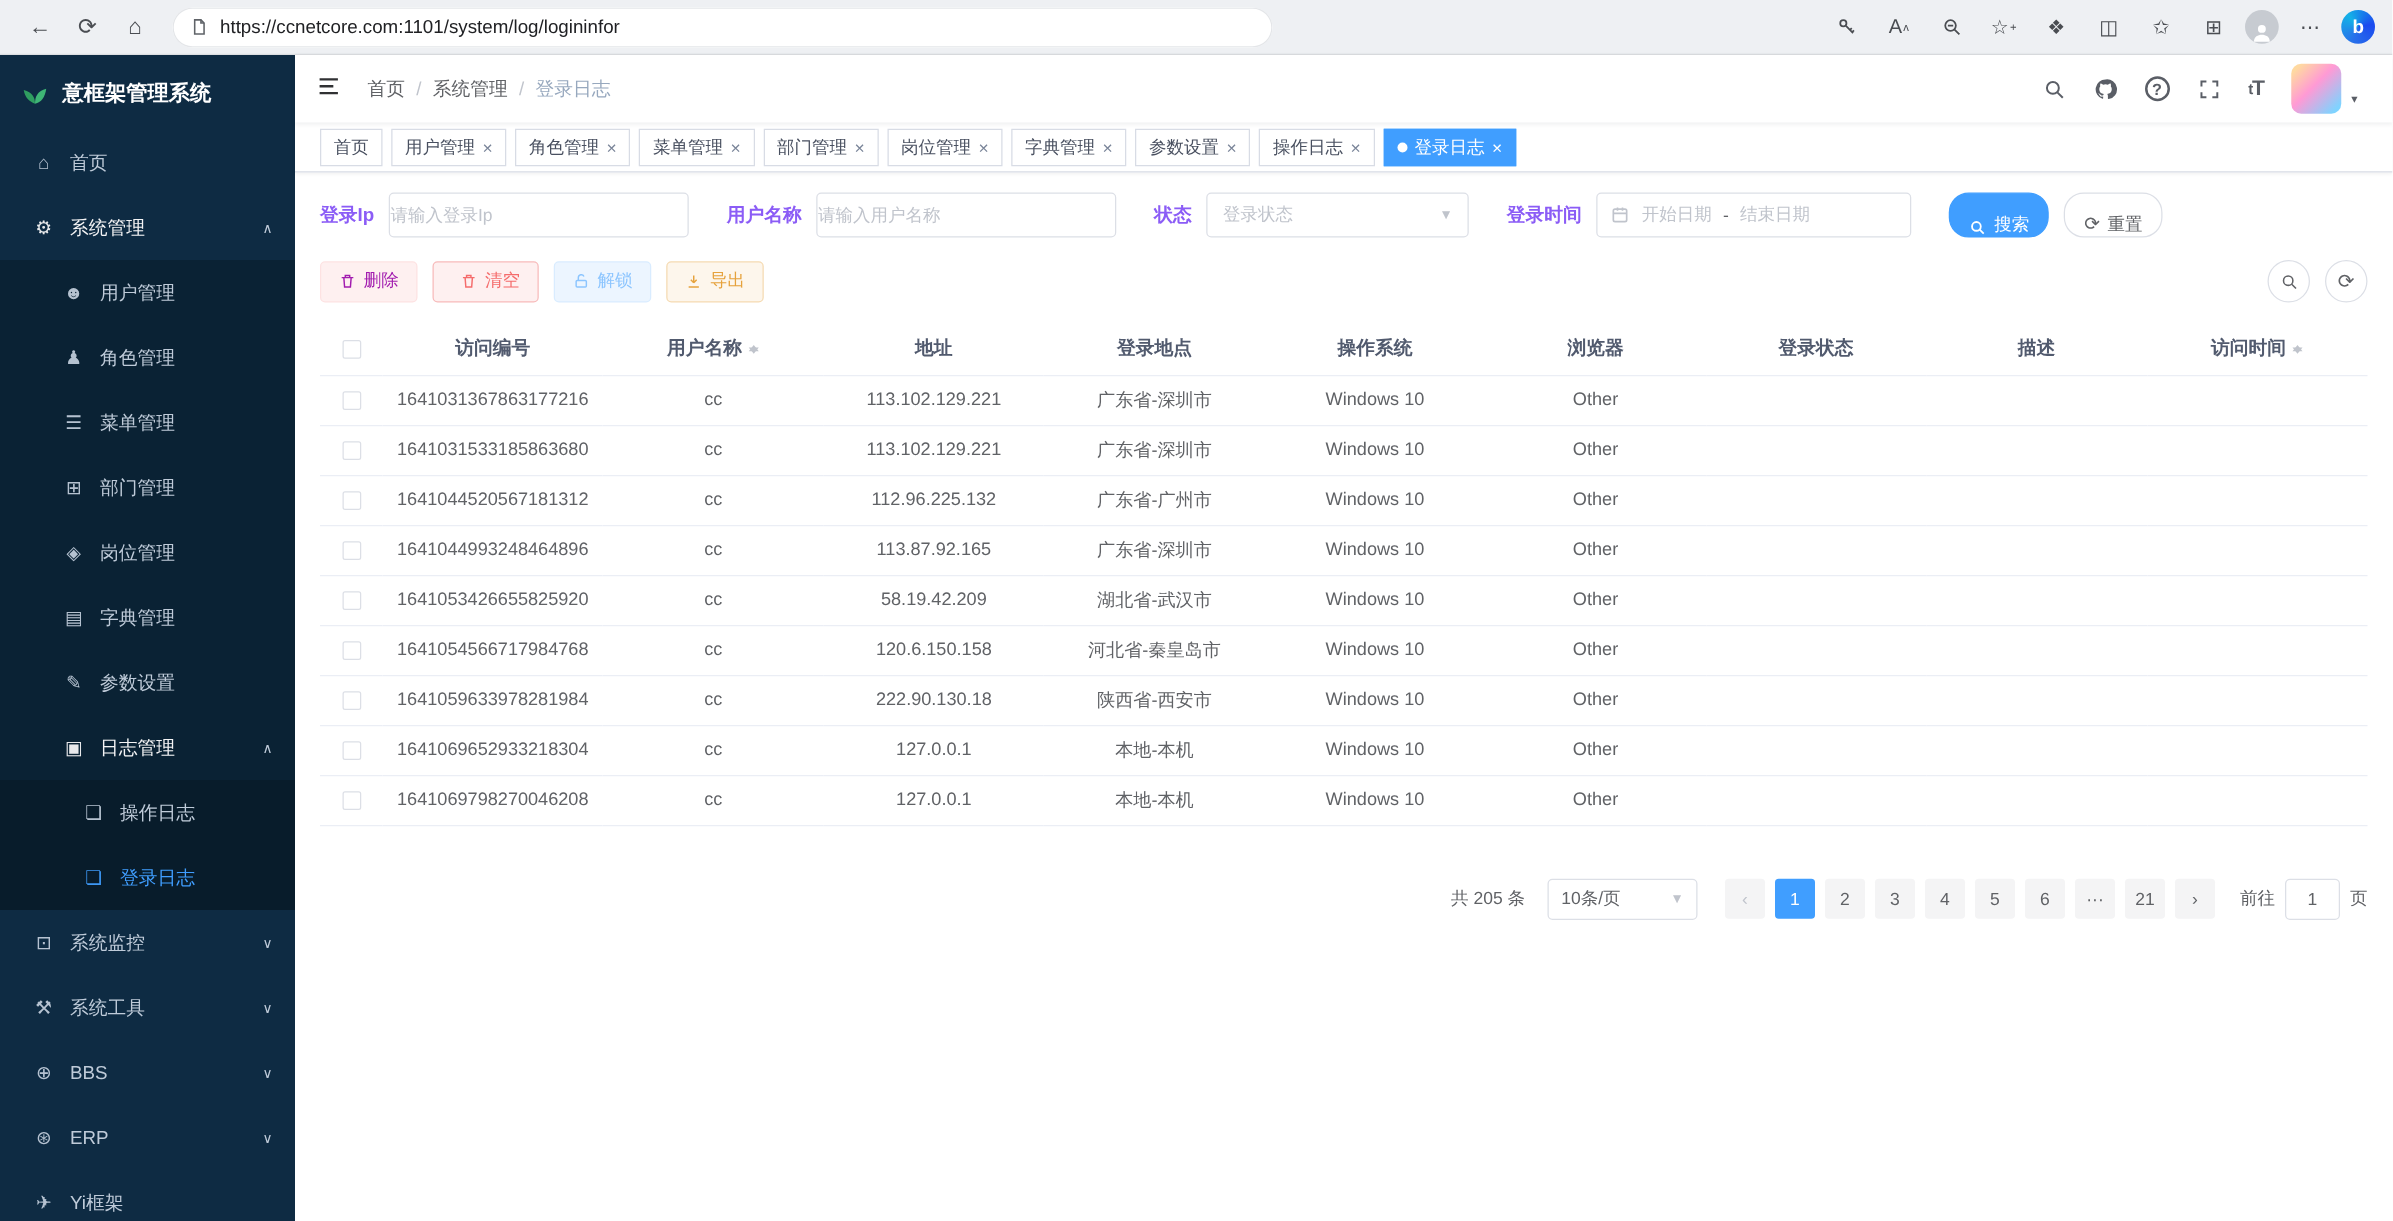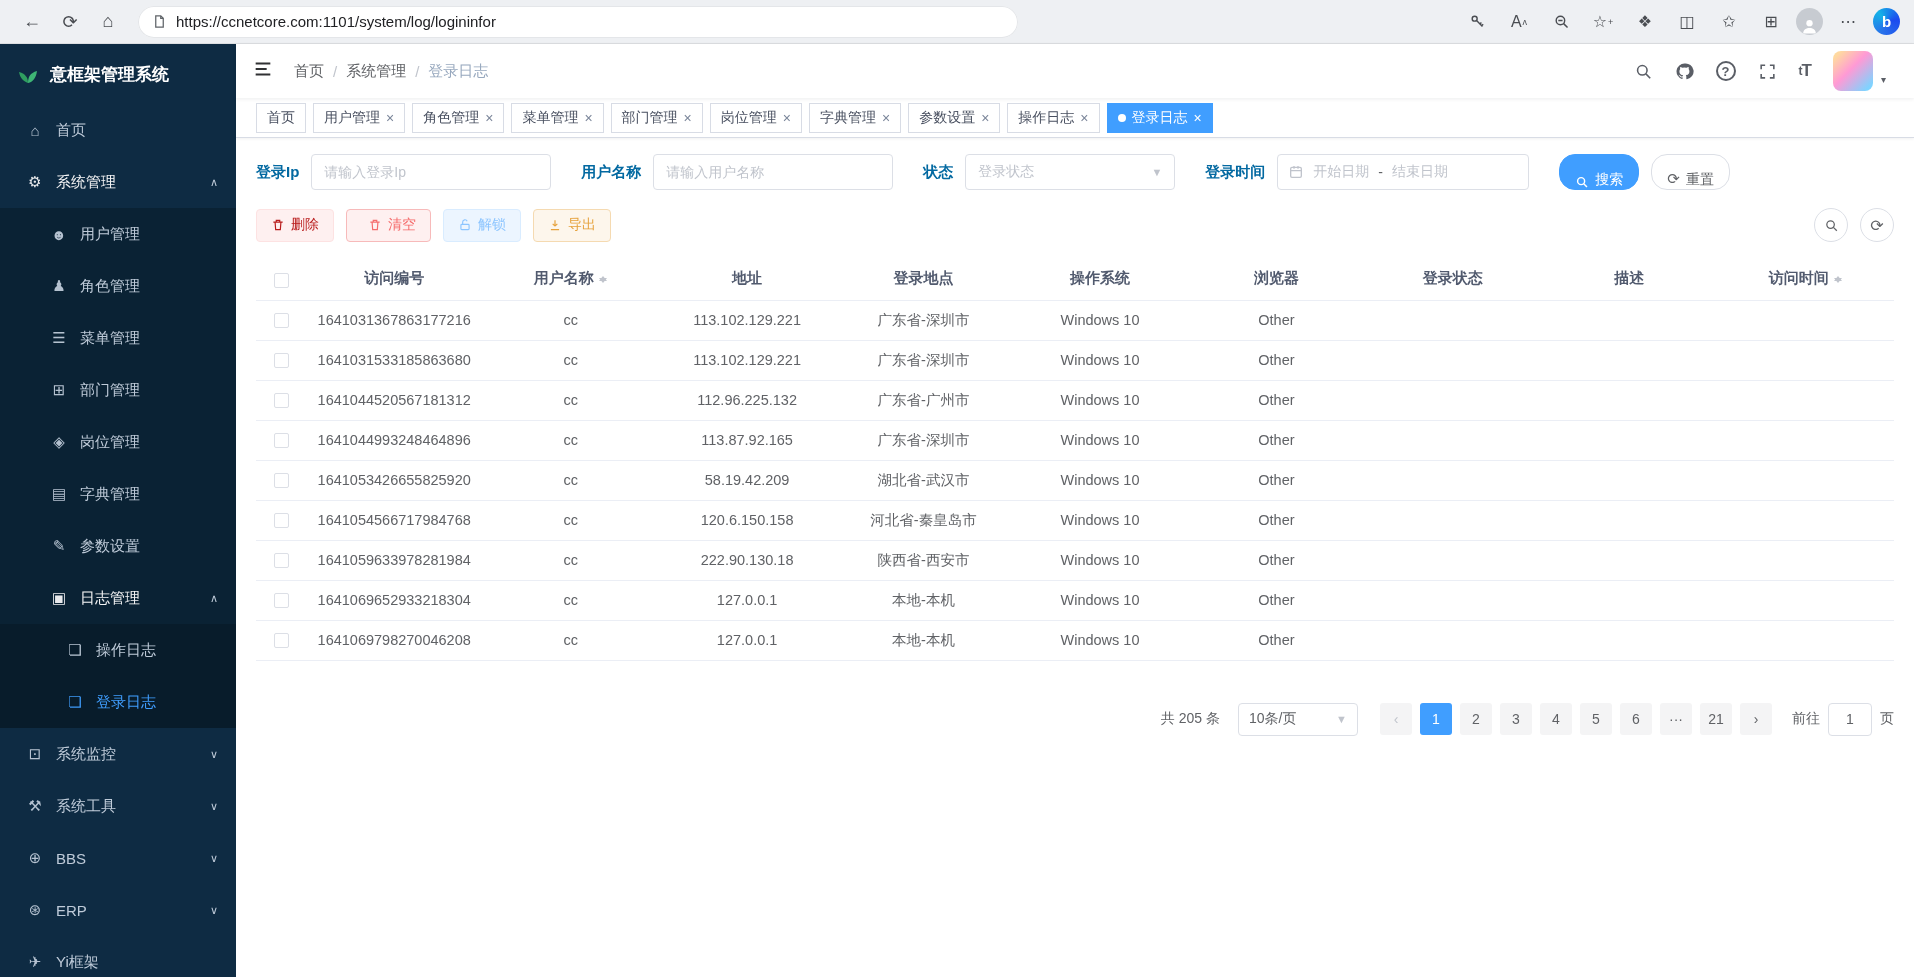--- a/index.html
+++ b/index.html
@@ -79,44 +79,44 @@
   .tag-x { margin-left:6px; font-size:14px; color:#7a8599; line-height:1; cursor:pointer; }
   .tag.active { background:#409eff; border-color:#409eff; color:#fff; }
   .tag.active::before { content:""; width:8px; height:8px; border-radius:50%; background:#fff; margin-right:6px; }
   .tag.active .tag-x { color:#fff; }
 
   
   .content { flex:1; padding:16px 20px 0 20px; background:#fff; min-width:0; }
 
   .filters { display:flex; align-items:center; font-size:14px; flex-wrap:nowrap; }
   .f-group { display:flex; align-items:center; margin-right:30px; }
-  .f-label { font-weight:700; color:#0369a1; font-size:15px; margin-right:12px; white-space:nowrap; }
+  .f-label { font-weight:700; color:#8b5cf6; font-size:15px; margin-right:12px; white-space:nowrap; }
   .f-input { width:240px; height:36px; border:1px solid #dcdfe6; border-radius:4px;
-    padding:0 12px; font-size:14px; color:#606266; outline:none; font-family:inherit; }
+    padding:0 0; font-size:14px; color:#606266; outline:none; font-family:inherit; }
   .f-input::placeholder { color:#c0c4cc; }
   .f-select { width:210px; height:36px; border:1px solid #dcdfe6; border-radius:4px;
     display:flex; align-items:center; justify-content:space-between; padding:0 12px;
     color:#c0c4cc; cursor:pointer; }
   .f-select .caret, .p-size .caret { color:#c0c4cc; font-size:11px; }
   .f-date { width:252px; height:36px; border:1px solid #dcdfe6; border-radius:4px;
     display:flex; align-items:center; padding:0 10px; gap:9px; color:#c0c4cc; cursor:pointer; }
   .f-date svg { width:16px; height:16px; color:#c0c4cc; flex:none; }
   .f-date .dsep { color:#606266; }
   .btn { height:36px; border-radius:16px; padding:0 15px; font-size:14px; display:inline-flex;
     align-items:flex-end; gap:6px; cursor:pointer; font-family:Liberation Mono, monospace; }
   .btn svg { width:14px; height:14px; }
   .btn-search { background:#409eff; border:1px solid #409eff; color:#fff; margin-right:12px; }
   .btn-reset { background:#fff; border:1px solid #dcdfe6; color:#606266; }
   .btn-reset .rfr { font-size:15px; color:#606266; }
 
   .ops { display:flex; align-items:center; margin-top:18px; gap:12px; }
   .btn-sm { height:33px; border-radius:4px; padding:0 14px; font-size:14px; display:inline-flex;
     align-items:center; gap:6px; cursor:pointer; }
   .btn-sm svg { width:14px; height:14px; }
-  .btn-delete { background:#fef0f0; border:1px solid #fde2e2; color:#b91c1c; cursor:not-allowed; }
+  .btn-delete { background:#fef0f0; border:1px solid #fde2e2; color:#a21caf; cursor:not-allowed; }
   .btn-clear  { background:#fef0f0; border:1px solid #f7baba; color:#f56c6c;padding-left:21px; }
   .btn-unlock { background:#ecf5ff; border:1px solid #d9ecff; color:#8cc5ff; cursor:not-allowed; }
   .btn-export { background:#fdf6ec; border:1px solid #f5dab1; color:#e6a23c; }
   .ops-right { margin-left:auto; display:flex; gap:12px; }
   .circle-btn { width:34px; height:34px; border-radius:50%; border:1px solid #dcdfe6; background:#fff;
     color:#606266; display:flex; align-items:center; justify-content:center; cursor:pointer; }
   .circle-btn svg { width:15px; height:15px; }
   .circle-btn .rfr { font-size:16px; }
 
   table.grid { width:100%; table-layout:fixed; border-collapse:collapse; margin-top:16px; }

